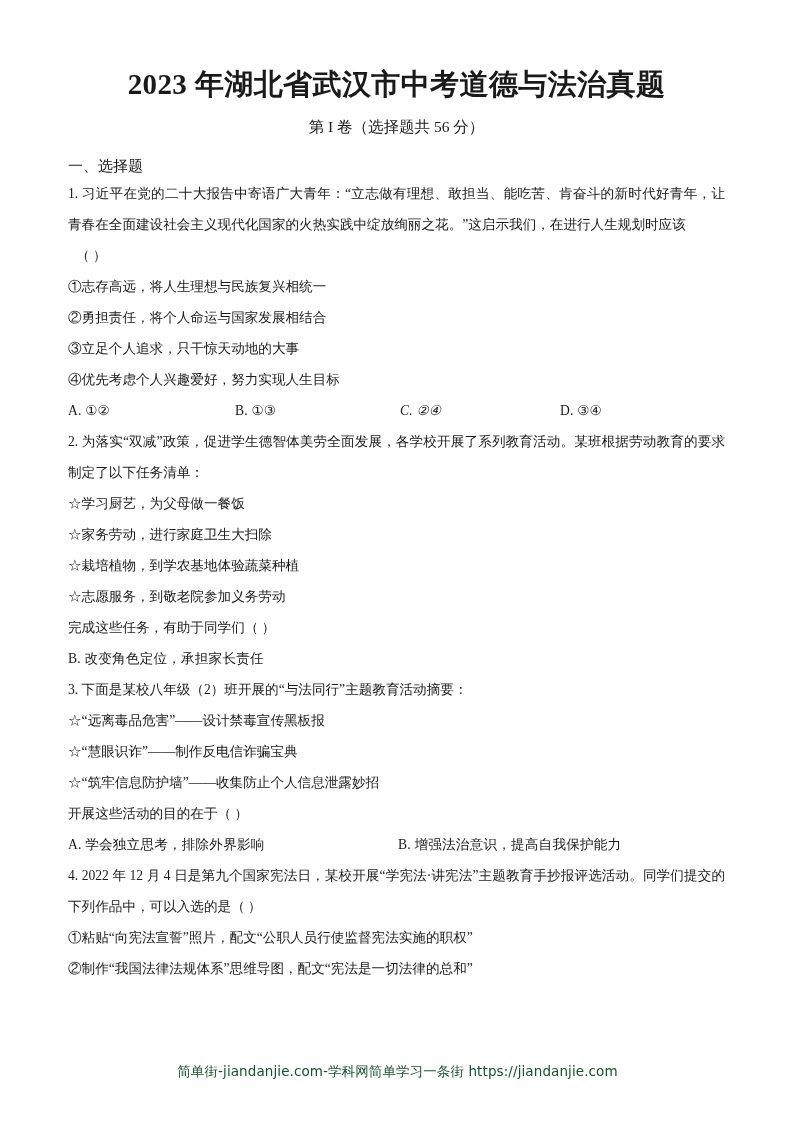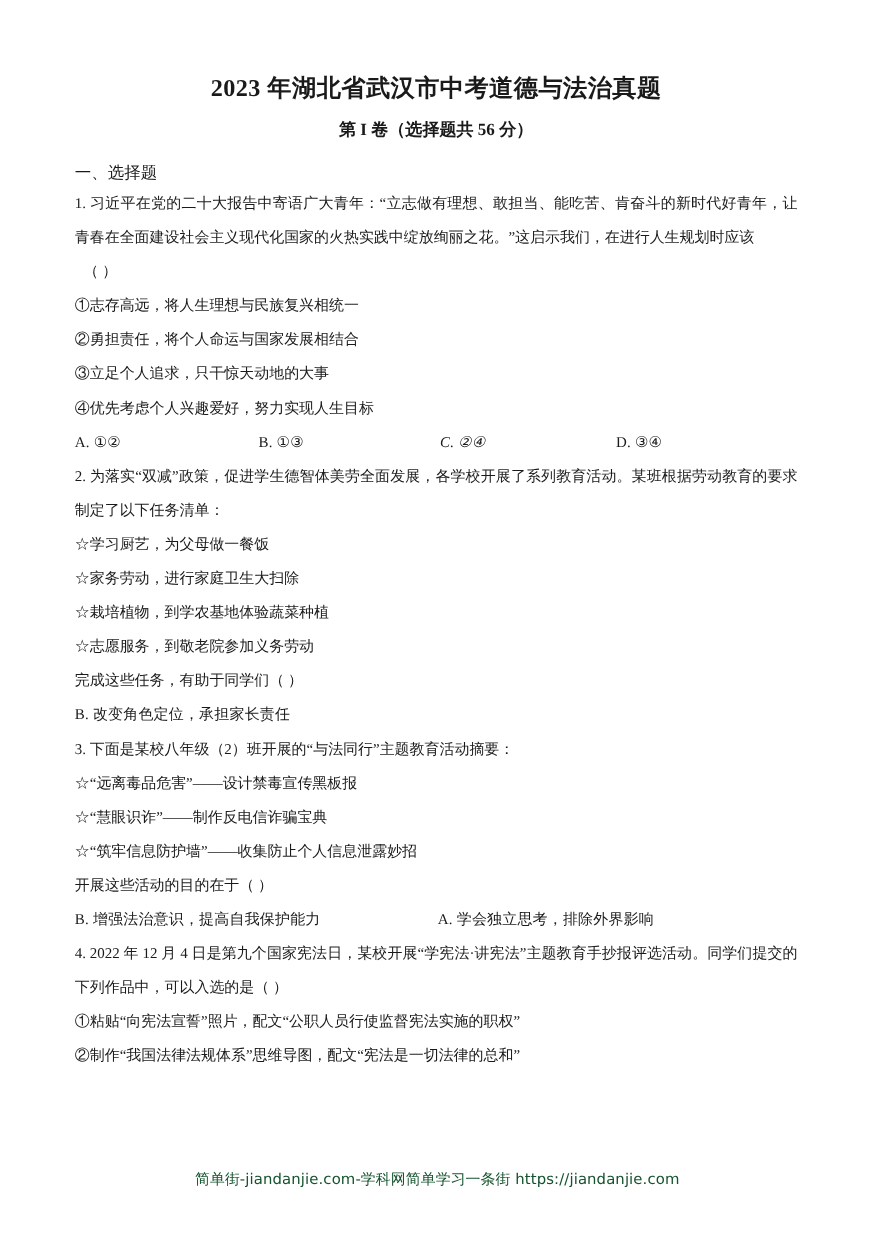--- a/index.html
+++ b/index.html
@@ -21,32 +21,32 @@
     left: 0; top: 0;
     width: 793px;
     height: 1122px;
     box-sizing: border-box;
     padding: 0 68px;
   }
 
   
   .doc-title {
     text-align: center;
-    font-size: 22px;
+    font-size: 29px;
     font-weight: bold;
     letter-spacing: 0.4px;
     margin: 0;
     padding-top: 66px;
     line-height: 1.25;
     font-family: "Liberation Serif", "DejaVu Serif", serif;
   }
   .doc-subtitle {
     text-align: center;
     font-size: 15.5px;
-    font-weight: bold;
+    font-weight: normal;
     margin: 0;
     padding-top: 15px;
     line-height: 1.3;
   }
 
   
   .section-heading {
     font-size: 15px;
     font-weight: normal;
     margin: 0;
@@ -155,22 +155,22 @@
     </div>
   </div>
 
   <div class="question">
     <p class="q-stem">3. 下面是某校八年级（2）班开展的“与法同行”主题教育活动摘要：</p>
     <p class="q-line">☆“远离毒品危害”——设计禁毒宣传黑板报</p>
     <p class="q-line">☆“慧眼识诈”——制作反电信诈骗宝典</p>
     <p class="q-line">☆“筑牢信息防护墙”——收集防止个人信息泄露妙招</p>
     <p class="q-line">开展这些活动的目的在于（     ）</p>
     <div class="opt-row-2">
+      <span class="opt opt-label">A. 学会独立思考，排除外界影响</span>
       <span class="opt opt-label">B. 增强法治意识，提高自我保护能力</span>
-      <span class="opt opt-label">A. 学会独立思考，排除外界影响</span>
     </div>
   </div>
 
   <div class="question">
     <p class="q-stem">4. 2022 年 12 月 4 日是第九个国家宪法日，某校开展“学宪法·讲宪法”主题教育手抄报评选活动。同学们提交的下列作品中，可以入选的是（     ）</p>
     <p class="q-line">①粘贴“向宪法宣誓”照片，配文“公职人员行使监督宪法实施的职权”</p>
     <p class="q-line">②制作“我国法律法规体系”思维导图，配文“宪法是一切法律的总和”</p>
   </div>
 
 </div>

